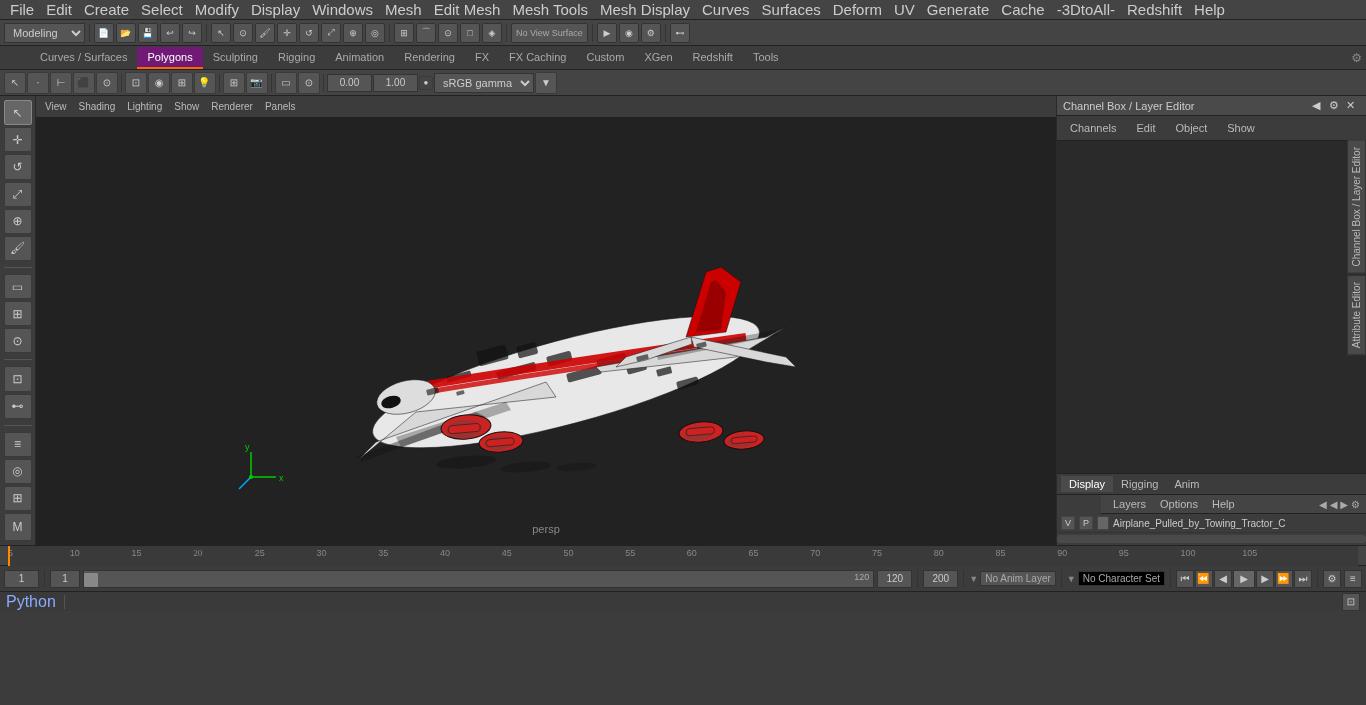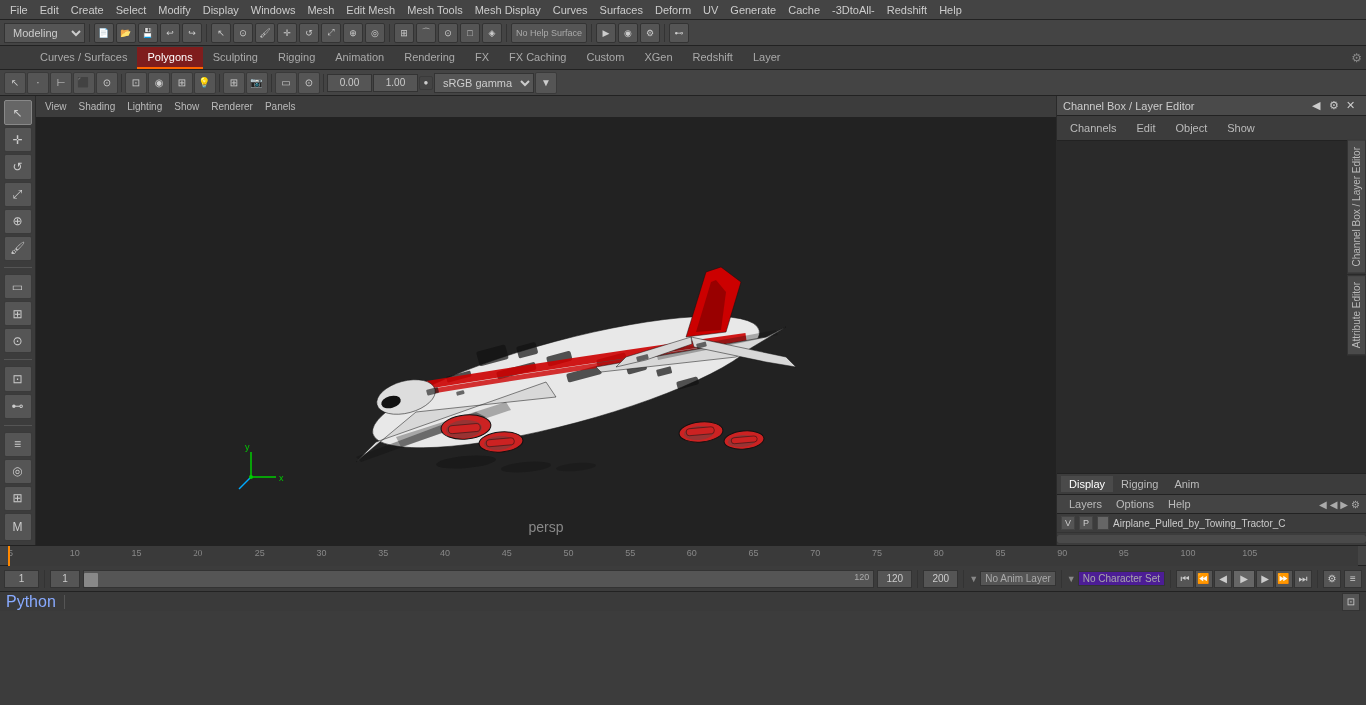--- a/index.html
+++ b/index.html
@@ -19,21 +19,21 @@
       display: flex;
       align-items: center;
       background: #444444;
       height: 20px;
       padding: 0 4px;
       border-bottom: 1px solid #222;
     }
     .menu-item {
       padding: 2px 6px;
       color: #cccccc;
-      font-size: 11px;
+      font-size: 15px;
       cursor: pointer;
       white-space: nowrap;
     }
 
     
     #toolbar {
       display: flex;
       align-items: center;
       background: #444444;
       height: 26px;
@@ -82,21 +82,21 @@
     .ws-tab {
       padding: 4px 10px;
       font-size: 11px;
       cursor: pointer;
       color: #aaa;
       border-bottom: 2px solid transparent;
     }
     .ws-tab.active {
       color: #fff;
       border-bottom: 2px solid #ff6600;
-      background: #7f1d1d;
+      background: #701a75;
     }
 
     
     #icon-toolbar {
       display: flex;
       align-items: center;
       background: #444;
       height: 26px;
       padding: 0 4px;
       border-bottom: 1px solid #222;
@@ -188,21 +188,21 @@
       justify-content: center;
     }
 
     
     #persp-label {
       position: absolute;
       bottom: 10px;
       left: 50%;
       transform: translateX(-50%);
       color: #888;
-      font-size: 14px;
+      font-size: 11px;
     }
 
     
     #right-panel {
       width: 310px;
       background: #3c3c3c;
       border-left: 1px solid #2a2a2a;
       display: flex;
       flex-direction: column;
     }
@@ -259,20 +259,21 @@
       background: #3c3c3c;
       border-top: 1px solid #222;
     }
     #layer-header {
       display: flex;
       align-items: center;
       justify-content: space-between;
       padding: 2px 6px;
       background: #444;
       border-bottom: 1px solid #222;
+      margin-left: 44px;
     }
     .layer-tabs {
       display: flex;
       gap: 2px;
     }
     .layer-tab {
       font-size: 11px;
       color: #bbb;
       padding: 1px 6px;
       cursor: pointer;
@@ -476,42 +477,42 @@
   <div class="toolbar-btn">⤢</div>
   <div class="toolbar-btn">⊕</div>
   <div class="toolbar-btn">◎</div>
   <div class="toolbar-separator"></div>
   <div class="toolbar-btn">⊞</div>
   <div class="toolbar-btn">⌒</div>
   <div class="toolbar-btn">⊙</div>
   <div class="toolbar-btn">□</div>
   <div class="toolbar-btn">◈</div>
   <div class="toolbar-separator"></div>
-  <div class="toolbar-btn" style="width: auto; padding: 0 4px; font-size: 9px; color: #aaa;">No Help Surface</div>
+  <div class="toolbar-btn" style="width: auto; padding: 0 4px; font-size: 9px; color: #aaa;">No View Surface</div>
   <div class="toolbar-separator"></div>
   <div class="toolbar-btn">▶</div>
   <div class="toolbar-btn">◉</div>
   <div class="toolbar-btn">⚙</div>
   <div class="toolbar-separator"></div>
   <div class="toolbar-btn">⊷</div>
 </div>
 
 <div id="workspace-tabs">
   <span class="ws-tab">Curves / Surfaces</span>
   <span class="ws-tab active">Polygons</span>
   <span class="ws-tab">Sculpting</span>
   <span class="ws-tab">Rigging</span>
   <span class="ws-tab">Animation</span>
   <span class="ws-tab">Rendering</span>
   <span class="ws-tab">FX</span>
   <span class="ws-tab">FX Caching</span>
   <span class="ws-tab">Custom</span>
   <span class="ws-tab">XGen</span>
   <span class="ws-tab">Redshift</span>
-  <span class="ws-tab">Layer</span>
+  <span class="ws-tab">Tools</span>
   <div class="ws-gear">⚙</div>
 </div>
 
 <div id="icon-toolbar">
   <div class="icon-btn">↖</div>
   <div class="icon-btn">·</div>
   <div class="icon-btn">⊢</div>
   <div class="icon-btn">⬛</div>
   <div class="icon-btn">⊙</div>
   <div class="toolbar-separator"></div>
@@ -754,21 +755,21 @@
   <div class="anim-sep"></div>
 
   <div style="display:flex; align-items:center;">
     <span style="font-size:9px; color:#888; margin-right:2px;">▼</span>
     <div style="background:#555; border:1px solid #333; padding:1px 4px; font-size:10px; color:#aaa; cursor:pointer;">No Anim Layer</div>
   </div>
   <div class="anim-sep"></div>
 
   <div style="display:flex; align-items:center;">
     <span style="font-size:9px; color:#888; margin-right:2px;">▼</span>
-    <div style="background:#4c1d95; border:1px solid #333; padding:1px 4px; font-size:10px; color:#aaa; cursor:pointer;">No Character Set</div>
+    <div style="background:#000000; border:1px solid #333; padding:1px 4px; font-size:10px; color:#aaa; cursor:pointer;">No Character Set</div>
   </div>
   <div class="anim-sep"></div>
 
   <div style="display:flex; align-items:center; gap:1px;">
     <div class="anim-btn">⏮</div>
     <div class="anim-btn">⏪</div>
     <div class="anim-btn">◀</div>
     <div class="anim-btn" style="width:22px; background:#666;">▶</div>
     <div class="anim-btn">▶</div>
     <div class="anim-btn">⏩</div>

